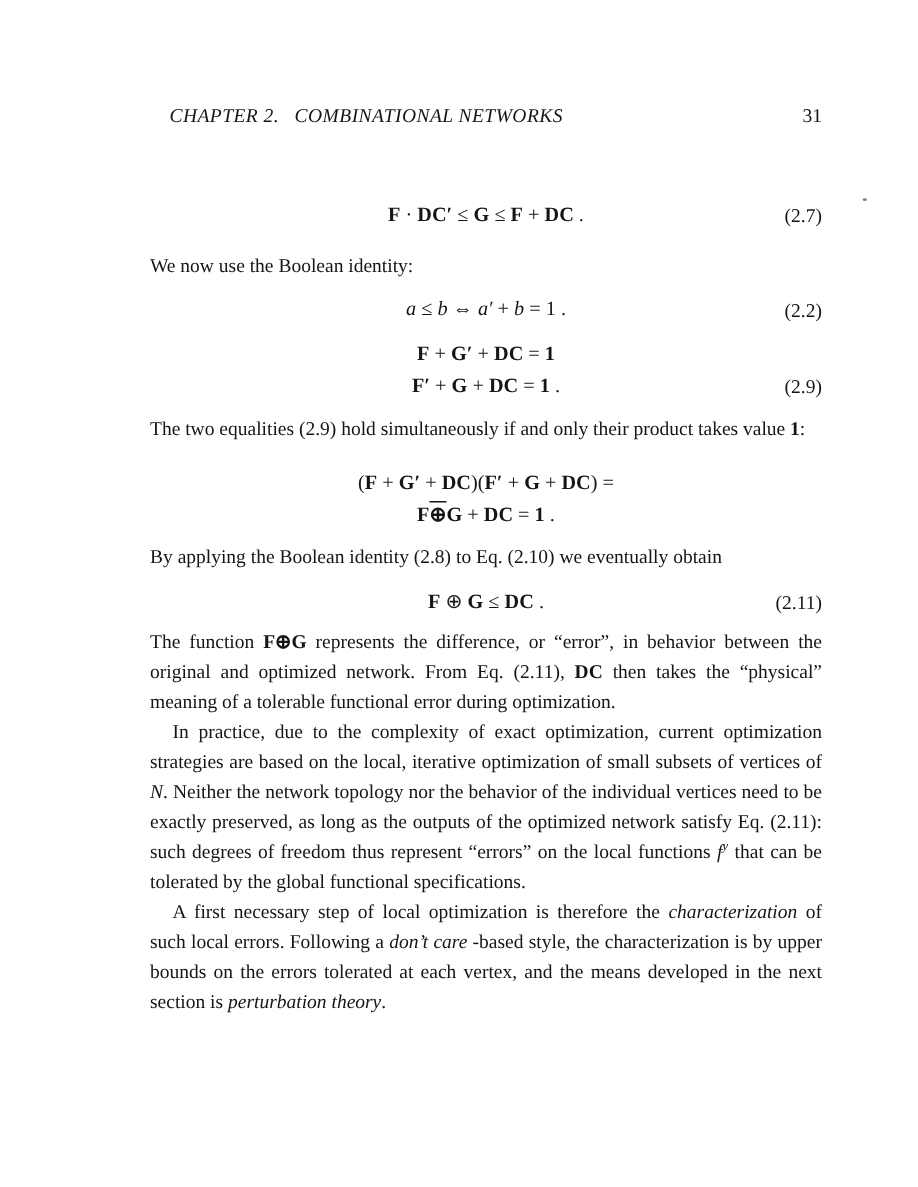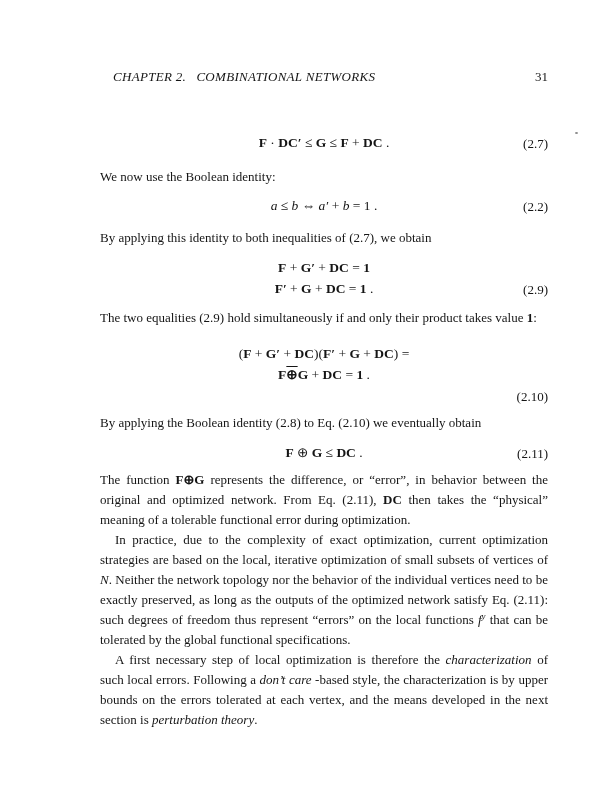--- a/index.html
+++ b/index.html
@@ -109,34 +109,32 @@
       <span class="eq-num">(2.7)</span>
     </div>
 
     <div class="tline mt-t1">We now use the Boolean identity:</div>
 
     <div class="eq mt-eq8">
       <span class="eq-line"><span class="i">a</span><span> ≤ </span><span class="i">b</span><span> ⇔ </span><span class="i">a′</span><span> + </span><span class="i">b</span><span> = 1 .</span></span>
       <span class="eq-num">(2.2)</span>
     </div>
 
-    <div class="tline mt-t2">By applying this identity to both inequalities of (2.7), we obtain</div>
 
     <div class="eq mt-eq9">
       <span class="eq-line"><span class="b">F</span><span> + </span><span class="b">G′</span><span> + </span><span class="b">DC</span><span> = </span><span class="b">1</span></span>
       <span class="eq-line"><span class="b">F′</span><span> + </span><span class="b">G</span><span> + </span><span class="b">DC</span><span> = </span><span class="b">1</span><span> .</span></span>
       <span class="eq-num">(2.9)</span>
     </div>
 
     <div class="tline mt-t3"><span>The two equalities (2.9) hold simultaneously if and only their product takes value </span><span class="b">1</span><span>:</span></div>
 
     <div class="eq mt-eq10">
       <span class="eq-line"><span>(</span><span class="b">F</span><span> + </span><span class="b">G′</span><span> + </span><span class="b">DC</span><span>)(</span><span class="b">F′</span><span> + </span><span class="b">G</span><span> + </span><span class="b">DC</span><span>) =</span></span>
       <span class="eq-line"><span class="b">F</span><span class="b ol">⊕</span><span class="b">G</span><span> + </span><span class="b">DC</span><span> = </span><span class="b">1</span><span> .</span></span>
-      <span class="eq-num-line">(2.10)</span>
     </div>
 
     <div class="tline mt-t4">By applying the Boolean identity (2.8) to Eq. (2.10) we eventually obtain</div>
 
     <div class="eq mt-eq11">
       <span class="eq-line"><span class="b">F</span><span> ⊕ </span><span class="b">G</span><span> ≤ </span><span class="b">DC</span><span> .</span></span>
       <span class="eq-num">(2.11)</span>
     </div>
 
     <div class="para mt-p1"><span>The function </span><span class="b">F</span><span class="b">⊕</span><span class="b">G</span><span> represents the difference, or “error”, in behavior between the original and optimized network.  From Eq.  (2.11), </span><span class="b">DC</span><span> then takes the “physical” meaning of a tolerable functional error during optimization.</span></div>

